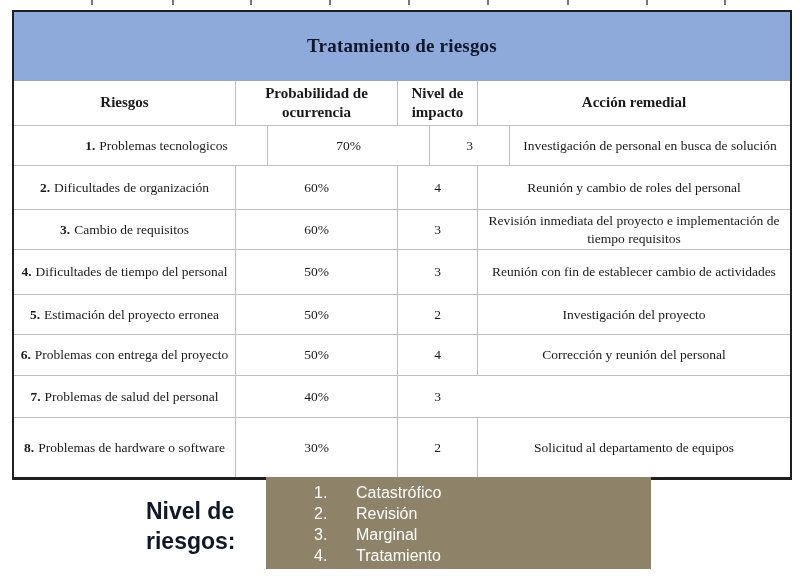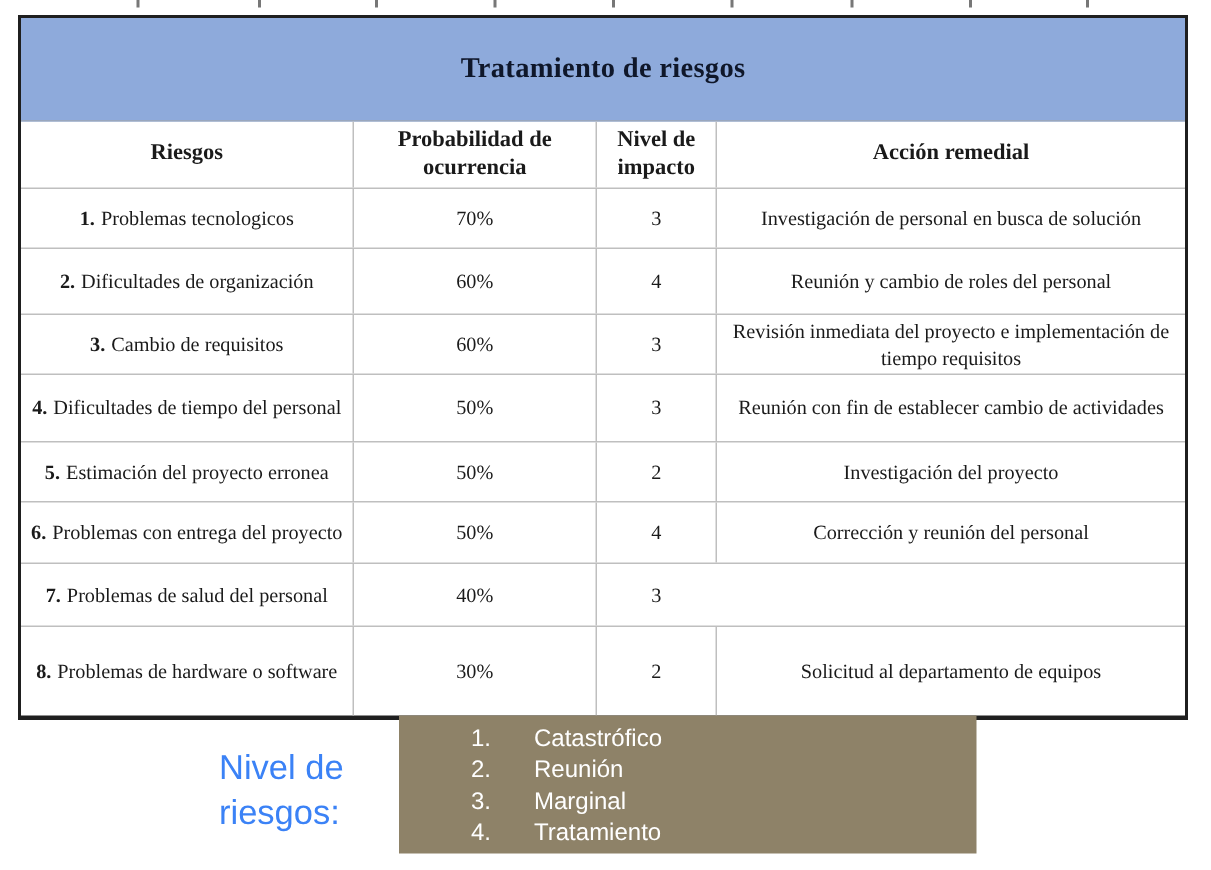--- a/index.html
+++ b/index.html
@@ -28,29 +28,29 @@
   .data-row { border-top:1px solid #BFBFBF; }
   .cell {
     display:flex; align-items:center; justify-content:center;
     text-align:center; padding:2px 6px; line-height:1.28;
   }
   .cell + .cell { border-left:1px solid #BFBFBF; }
   .header-row { height:44px;font-weight:bold; }
   .header-row .cell { font-size:15px; }
   .data-row .cell { font-size:13.5px; }
   .num { font-weight:bold; margin-right:4px; }
-  .h1r { height:40px; } .h2r { height:44px; } .h3r { height:40px; }
+  .h1r { height:40px;padding-left:32px; } .h2r { height:44px; } .h3r { height:40px; }
   .h4r { height:45px; } .h5r { height:40px; } .h6r { height:41px; }
   .h7r { height:42px; } .h8r { height:60px; }
 
   
   .legend-title {
     position:absolute; left:146px; top:496px; width:112px;
-    font-family:"Liberation Sans",sans-serif; font-weight:normal;
-    font-size:23px; line-height:30px; color:#3b82f6;
+    font-family:"Liberation Sans",sans-serif; font-weight:bold;
+    font-size:23px; line-height:30px; color:#0f172a;
   }
   .legend-box {
     position:absolute; left:266px; top:477px; width:385px; height:92px;
     background:#8E8268; color:#ffffff;
     font-family:"Liberation Sans",sans-serif; font-size:16px;
     padding-top:5px;
   }
   .legend-line { display:flex; line-height:21px; padding-left:48px; }
   .legend-num { width:24px; text-align:left; }
   .legend-label { margin-left:18px; }
@@ -212,21 +212,21 @@
 
   <div class="legend-title">Nivel de riesgos:</div>
 
   <div class="legend-box">
     <div class="legend-line">
       <span class="legend-num">1.</span>
       <span class="legend-label">Catastrófico</span>
     </div>
     <div class="legend-line">
       <span class="legend-num">2.</span>
-      <span class="legend-label">Reunión</span>
+      <span class="legend-label">Revisión</span>
     </div>
     <div class="legend-line">
       <span class="legend-num">3.</span>
       <span class="legend-label">Marginal</span>
     </div>
     <div class="legend-line">
       <span class="legend-num">4.</span>
       <span class="legend-label">Tratamiento</span>
     </div>
   </div>

